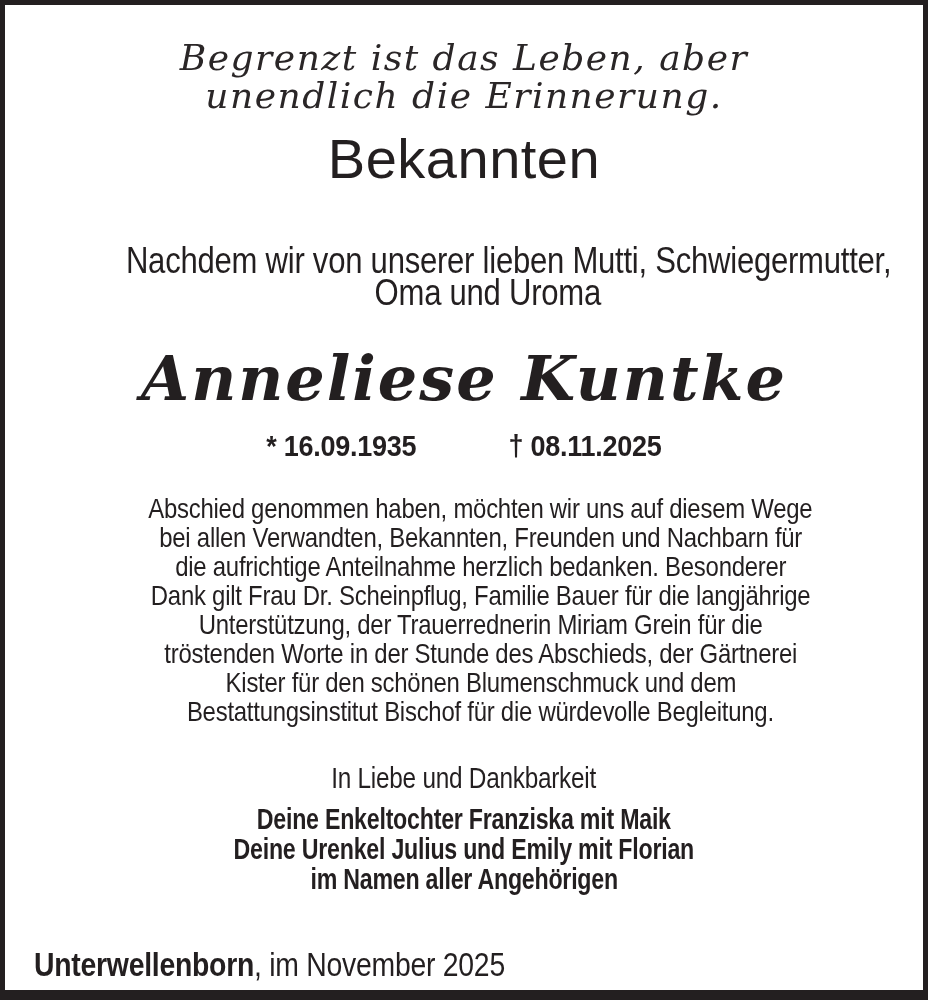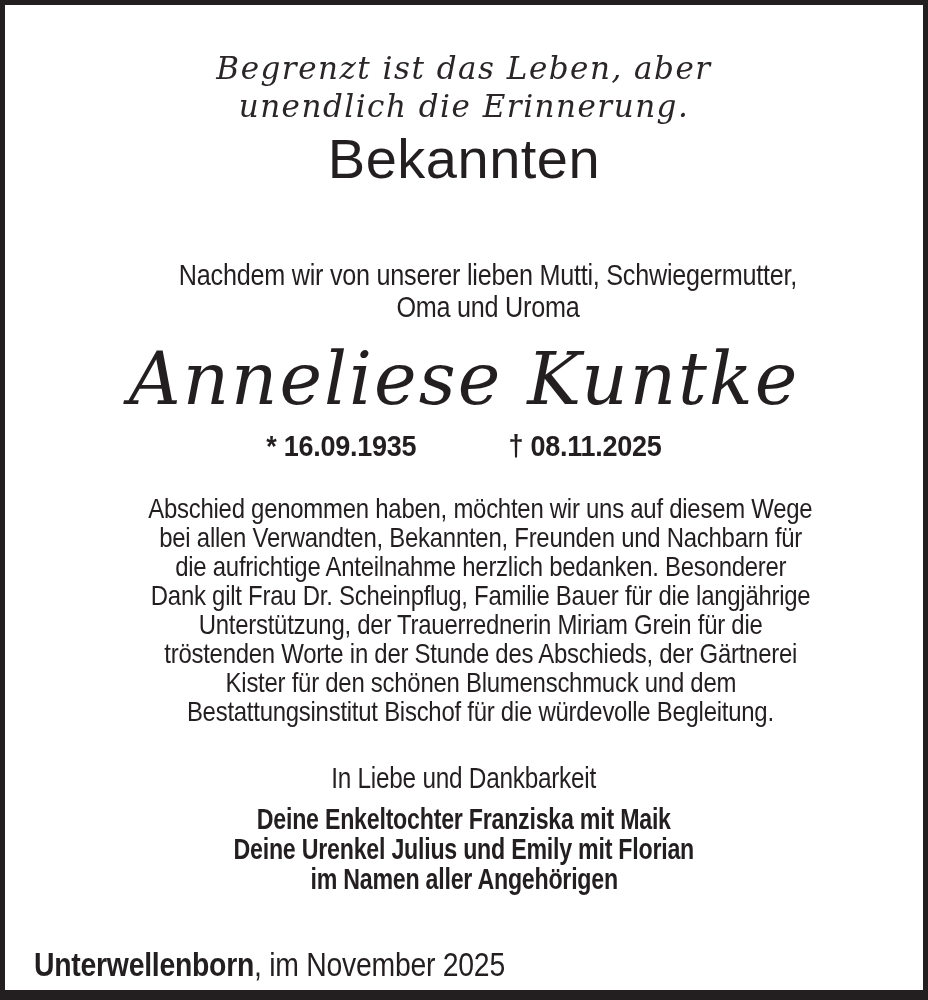--- a/index.html
+++ b/index.html
@@ -25,48 +25,48 @@
     display: inline-block;
     white-space: nowrap;
     transform: scaleX(0.84);
     transform-origin: 50% 50%;
     letter-spacing: -0.3px;
   }
 
   .script { font-family: "DejaVu Serif", serif; font-style: italic; }
 
   .epigraph {
-    top: 44px;
-    font-size: 31px;
+    top: 34px;
+    font-size: 36px;
     line-height: 38px;
     letter-spacing: 1.5px;
     color: #2a2627;
   }
 
   .title {
     top: 124px;
     font-size: 56px;
     line-height: 60px;
     font-weight: 500;
     letter-spacing: 0.5px;
   }
 
   .intro {
-    top: 254px;
-    font-size: 30px;
+    top: 240px;
+    font-size: 37px;
     line-height: 32px;
     margin-left: 48px;
   }
 
   .deceased-name {
     top: 318px;
-    font-size: 72px;
+    font-size: 62px;
     line-height: 112px;
     letter-spacing: 2px;
-    font-weight: 400;
+    font-weight: 700;
   }
 
   .dates {
     top: 424px;
     font-size: 30px;
     font-weight: bold;
     display: flex;
     justify-content: center;
     gap: 76px;
   }

